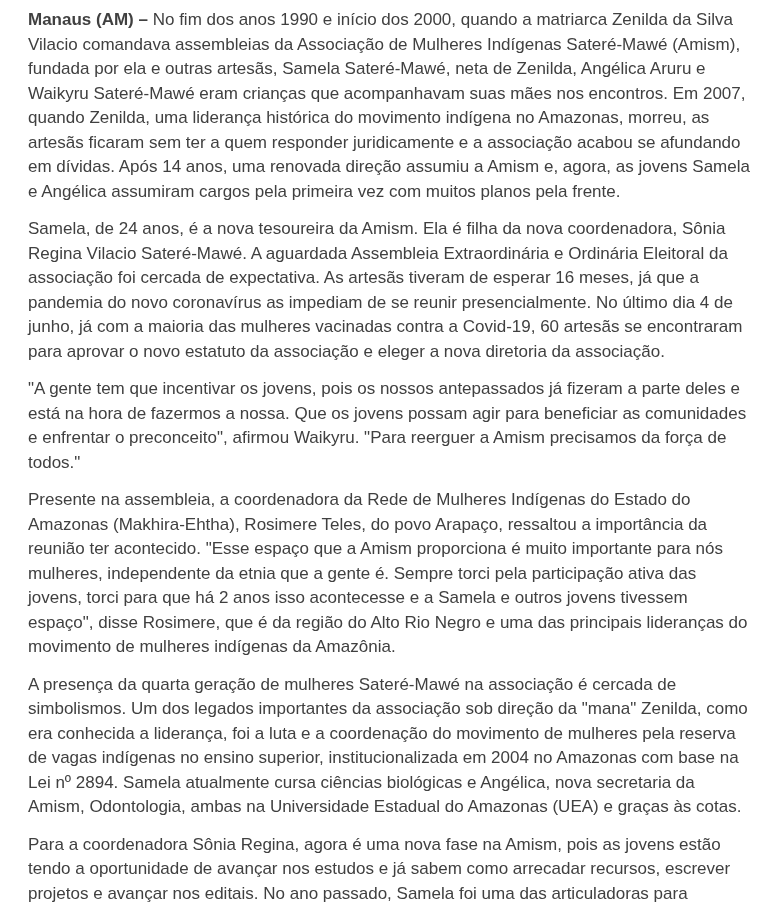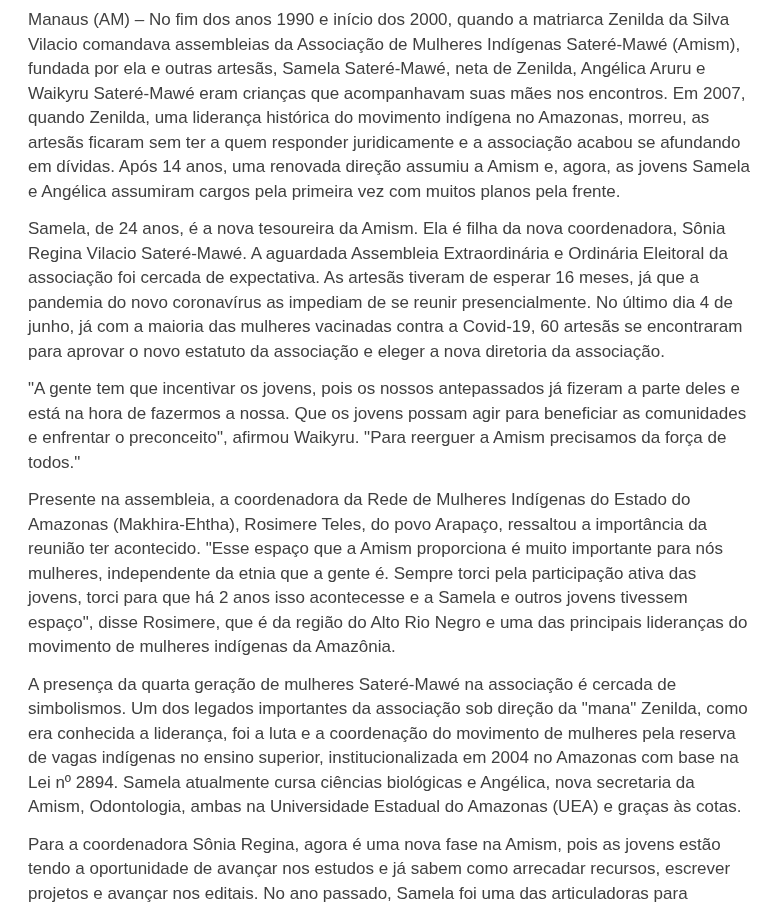--- a/index.html
+++ b/index.html
@@ -24,21 +24,21 @@
     width: 758px;
     font-size: 17px;
     line-height: 24.5px;
     color: var(--text-color);
     letter-spacing: 0;
   }
   .article p {
     margin: 0 0 13px 0;
   }
   .article strong {
-    font-weight: normal;
+    font-weight: bold;
     color: var(--text-color);
   }
 </style>
 </head>
 <body>
 
 <main class="article">
 
   <p><strong>Manaus (AM) – </strong><span>No fim dos anos 1990 e início dos 2000, quando a matriarca Zenilda da Silva Vilacio comandava assembleias da Associação de Mulheres Indígenas Sateré-Mawé (Amism), fundada por ela e outras artesãs, Samela Sateré-Mawé, neta de Zenilda, Angélica Aruru e Waikyru Sateré-Mawé eram crianças que acompanhavam suas mães nos encontros. Em 2007, quando Zenilda, uma liderança histórica do movimento indígena no Amazonas, morreu, as artesãs ficaram sem ter a quem responder juridicamente e a associação acabou se afundando em dívidas. Após 14 anos, uma renovada direção assumiu a Amism e, agora, as jovens Samela e Angélica assumiram cargos pela primeira vez com muitos planos pela frente.</span></p>
 

